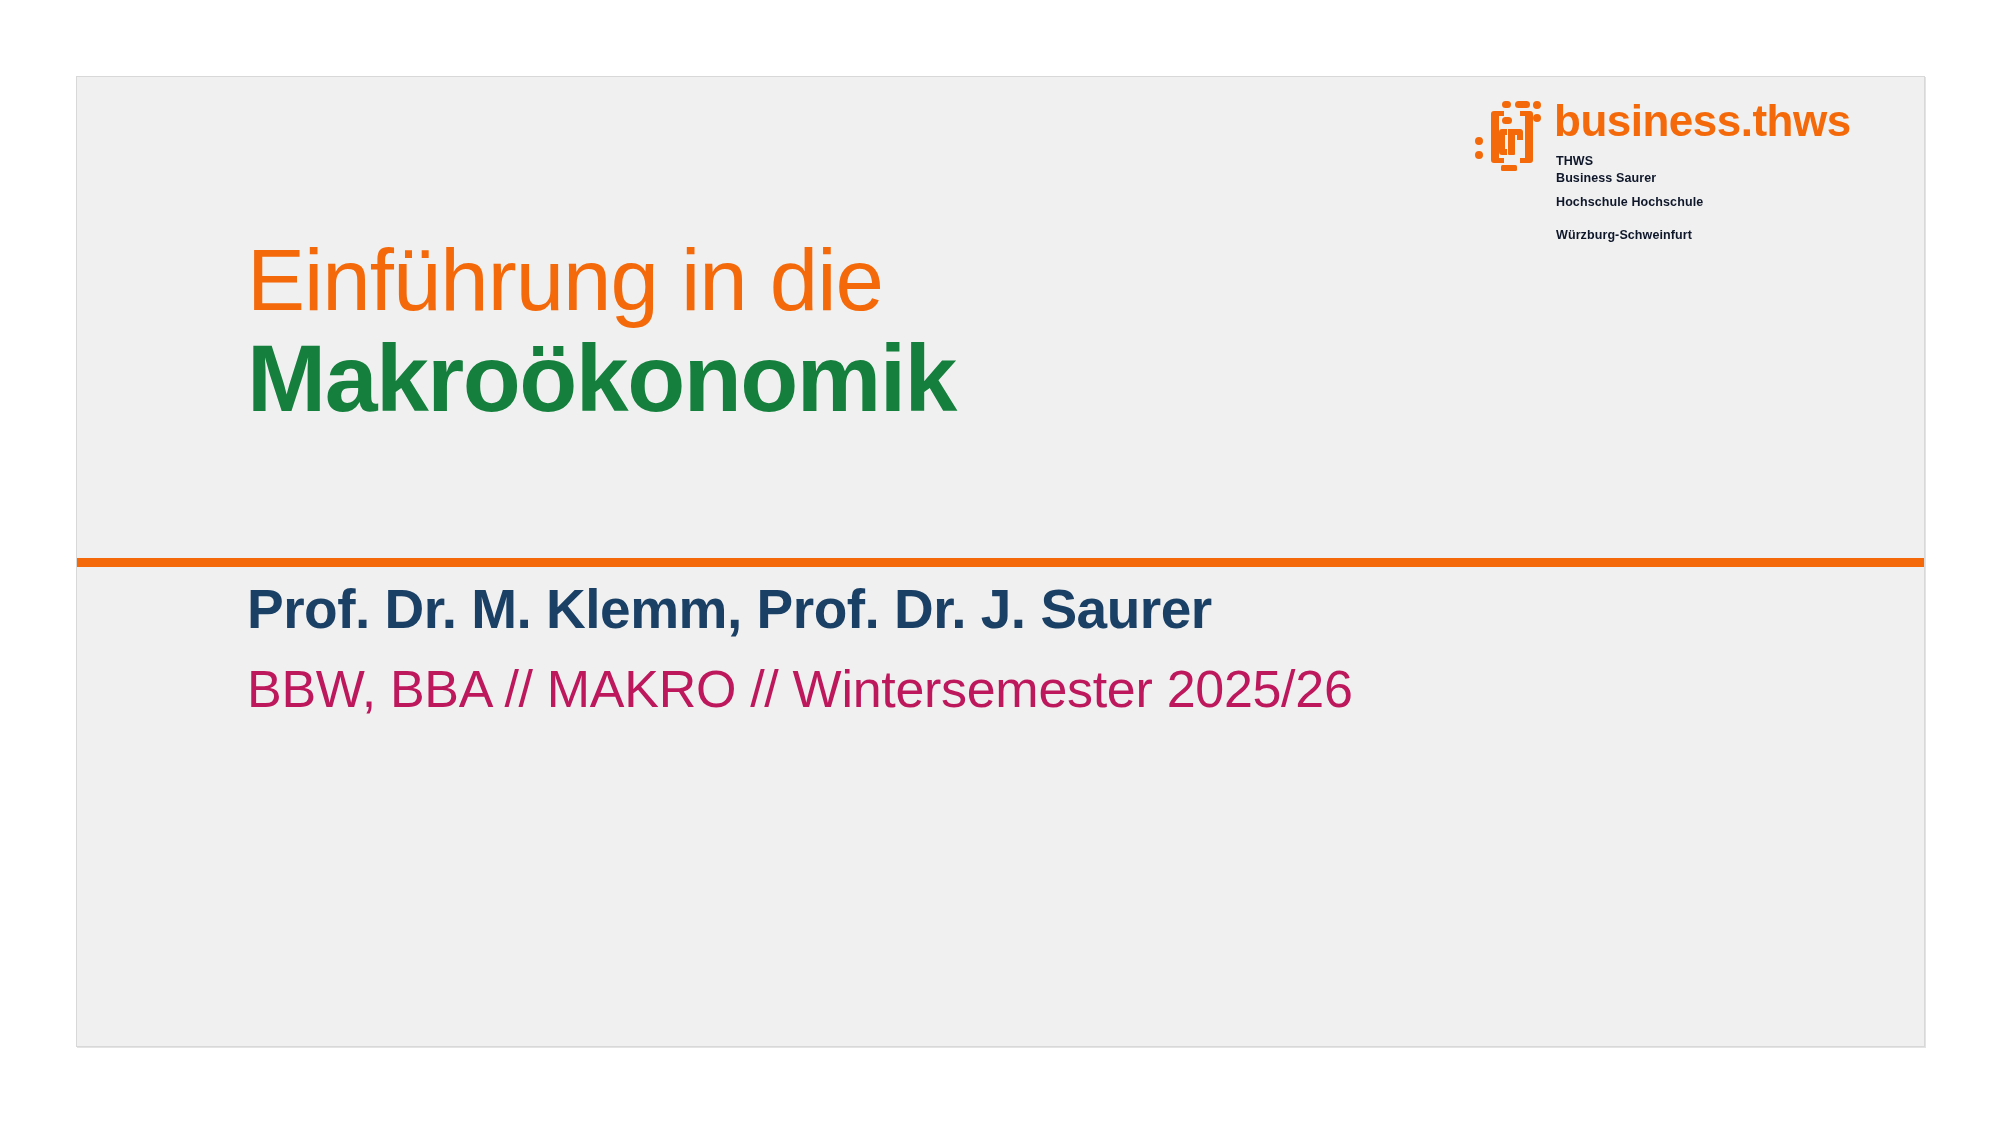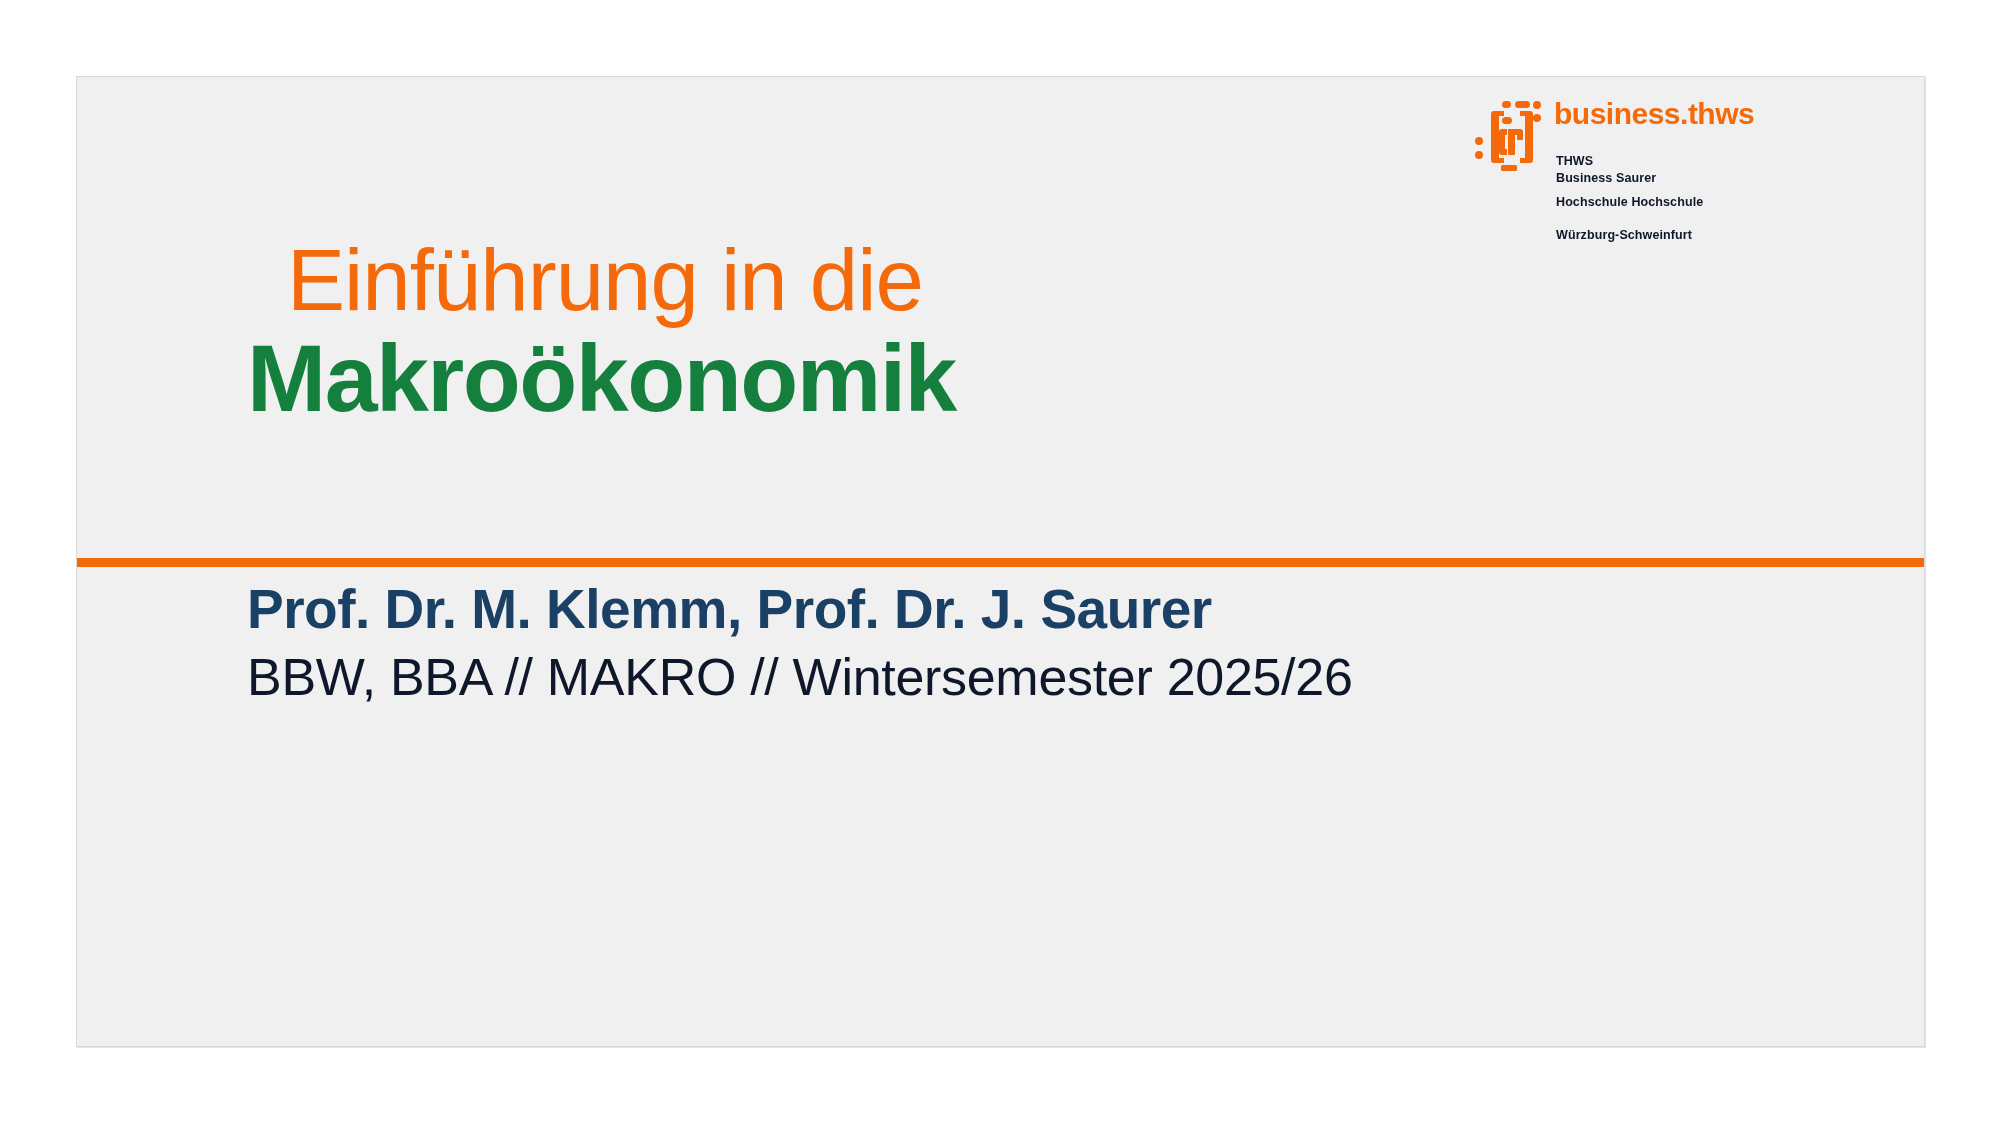--- a/index.html
+++ b/index.html
@@ -49,21 +49,21 @@
     position: absolute;
     left: 0px;
     top: 6px;
     width: 76px;
     height: 80px;
   }
   #logo-wordmark {
     position: absolute;
     left: 80px;
     top: 8px;
-    font-size: 30px;
+    font-size: 44px;
     font-weight: 700;
     letter-spacing: -0.5px;
     color: #F4690A;
     line-height: 1;
     white-space: nowrap;
   }
   .logo-subline {
     position: absolute;
     left: 82px;
     color: #0f172a;
@@ -85,21 +85,20 @@
     top: 158px;
     width: 1500px;
   }
   #title-line-1 {
     color: #F4690A;
     font-size: 87px;
     font-weight: 400;
     line-height: 1.03;
     letter-spacing: -1px;
     white-space: nowrap;
-    margin-left: 40px;
   }
   #title-line-2 {
     color: #15803d;
     font-size: 95px;
     font-weight: 700;
     line-height: 1.05;
     letter-spacing: -1.5px;
     white-space: nowrap;
     margin-top: 4px;
   }
@@ -123,27 +122,27 @@
   }
   #presenters {
     color: #1B4066;
     font-size: 55px;
     font-weight: 700;
     line-height: 1.18;
     letter-spacing: -0.5px;
     white-space: nowrap;
   }
   #course-line {
-    color: #0f172a;
+    color: #be185d;
     font-size: 52px;
     font-weight: 400;
     line-height: 1.2;
     letter-spacing: -0.3px;
     white-space: nowrap;
-    margin-top: 4px;
+    margin-top: 16px;
   }
 </style>
 </head>
 <body>
 
 <div id="slide-page">
 
   <div id="slide">
 
     <div id="logo-block">

